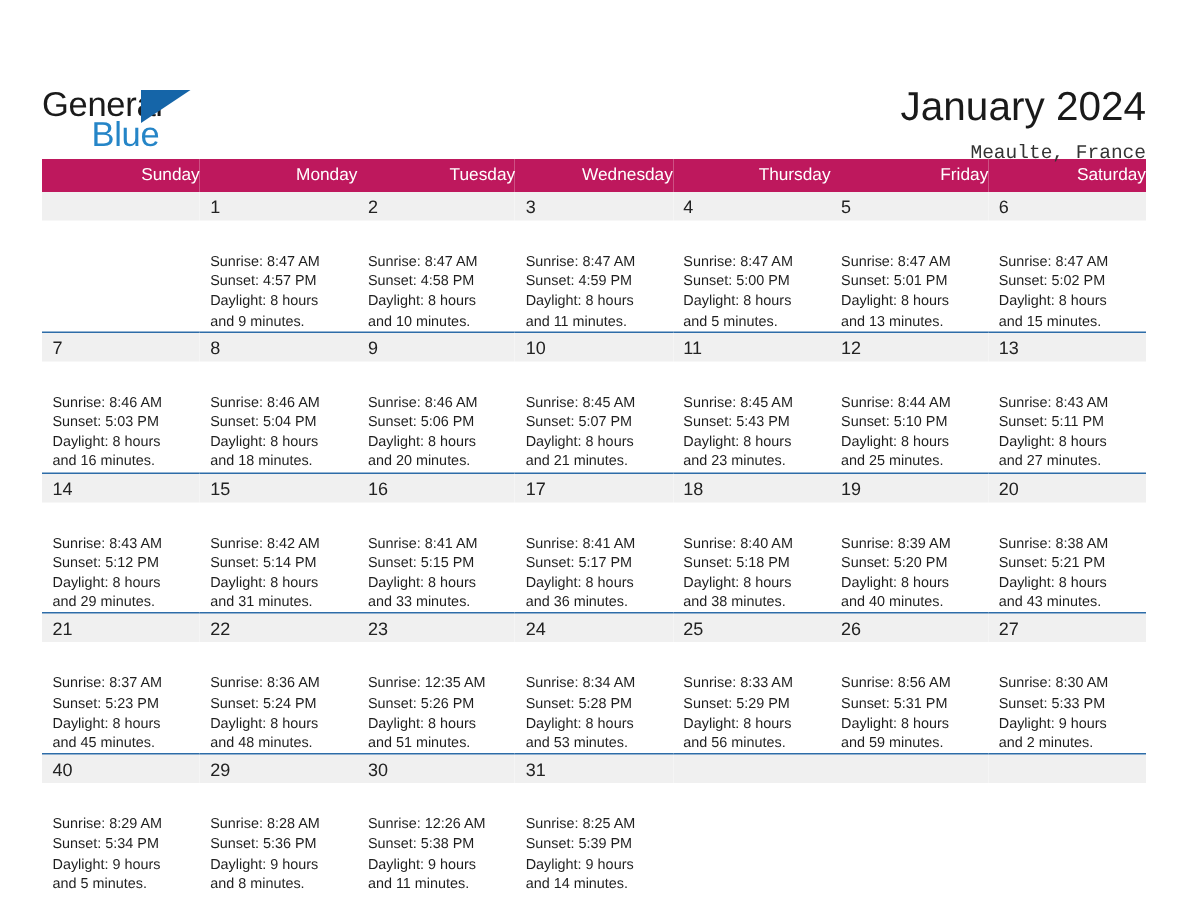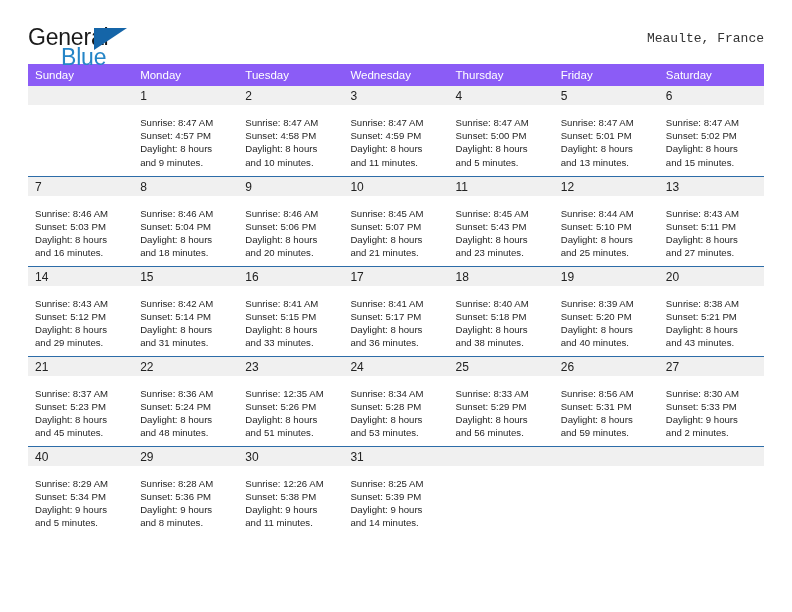--- a/index.html
+++ b/index.html
@@ -21,23 +21,24 @@
     height: 612px;
     box-sizing: border-box;
     padding: 0 28px;
   }
 
   
   .header {
     display: flex;
     align-items: flex-start;
     justify-content: space-between;
-    height: 64px;
+    height: 74px;
     padding-top: 24px;
     box-sizing: border-box;
+    margin-top: 32px;
   }
 
   .logo {
     position: relative;
     width: 120px;
     height: 48px;
     line-height: 1;
   }
   .logo-general {
     position: absolute;
@@ -83,25 +84,25 @@
     font-family: Liberation Mono, monospace;
   }
 
   
   table.calendar {
     border-collapse: collapse;
     width: 736px;
     table-layout: fixed;
   }
   table.calendar th {
-    background: #8b5cf6;
+    background: #be185d;
     color: #ffffff;
     font-size: 11.5px;
     font-weight: normal;
-    text-align: left;
+    text-align: right;
     padding: 5px 0 5px 7px;
     height: 20px;
     box-sizing: border-box;
   }
 
   td.day {
     vertical-align: top;
     border-top: 1px solid #2d6ca8;
     padding: 0;
     height: 90px;
@@ -118,21 +119,21 @@
     color: #222222;
     padding: 3px 0 4px 7px;
     height: 19px;
     box-sizing: border-box;
   }
   .daynum.empty {
     color: transparent;
   }
 
   .details {
-    padding: 11px 6px 0 7px;
+    padding: 21px 6px 0 7px;
     font-size: 9.6px;
     line-height: 13.2px;
     color: #1f1f1f;
   }
   .details div {
     white-space: nowrap;
   }
 </style>
 </head>
 <body>
@@ -141,20 +142,21 @@
 
   <div class="header">
 
     <div class="logo">
       <span class="logo-general">General</span>
       <span class="logo-triangle"></span>
       <span class="logo-blue">Blue</span>
     </div>
 
     <div class="title-block">
+      <div class="cal-title">January 2024</div>
       <div class="cal-subtitle">Meaulte, France</div>
     </div>
 
   </div>
 
   <table class="calendar">
     <thead>
       <tr>
         <th>Sunday</th>
         <th>Monday</th>

